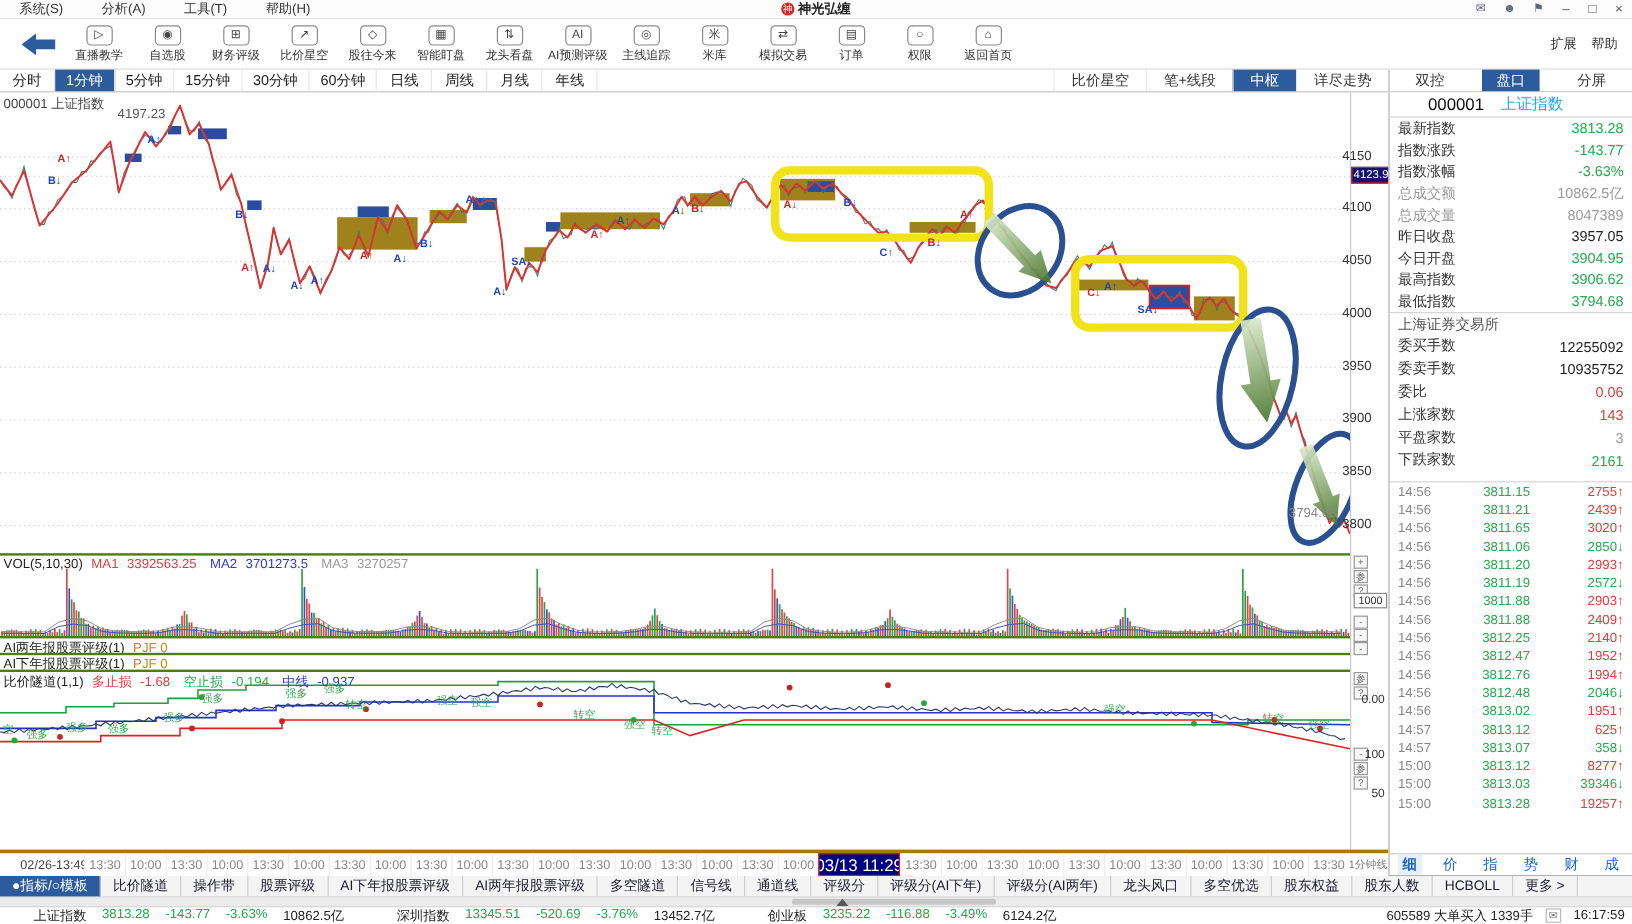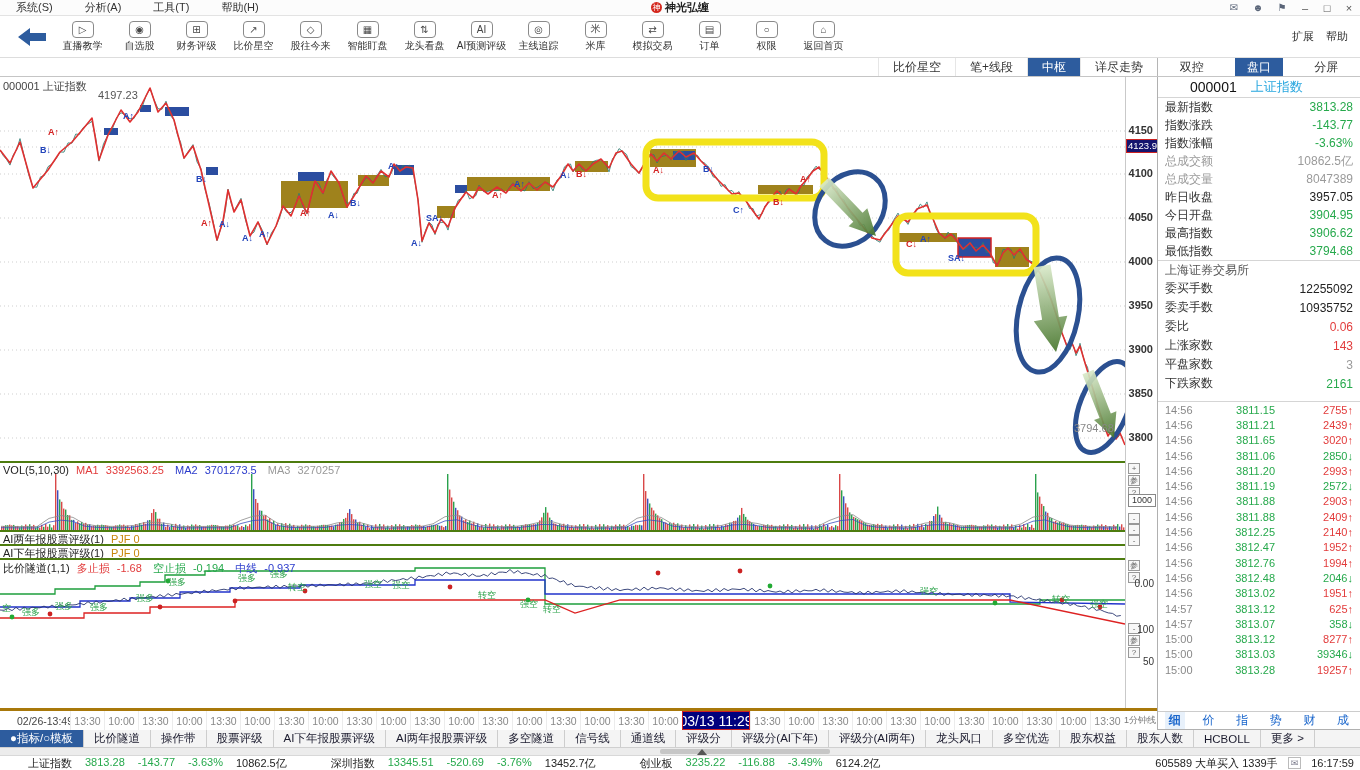--- a/index.html
+++ b/index.html
@@ -45,21 +45,21 @@
 .green { color:#26a94c; } .dark { color:#222; } .gray { color:#9a9a9a; }
 .sym { position:absolute; top:2px; left:3px; font-size:11px; color:#444; }
 .peak { position:absolute; top:12px; left:98px; font-size:11px; color:#555; }
 .lowl { position:absolute; top:345px; left:1074px; font-size:11px; color:#888; }
 .mark { position:absolute; font-size:9px; font-weight:bold; line-height:9px; }
 .mark.r { color:#d42222; } .mark.b { color:#2244bb; }
 .tun-lab { position:absolute; font-size:9px; color:#2fa44d; line-height:9px; }
 
 .axis-strip { position:absolute; left:1125px; top:0; width:32px; height:631px;
   border-left:1px solid #c9c9c9; font-size:11px; }
-.ptick { position:absolute; right:4px; color:#333;font-weight:bold; }
+.ptick { position:absolute; right:14px; color:#333; }
 .cross { position:absolute; left:0; width:32px; height:14px; background:#14146e; border:1px solid #cc2222;
   color:#fff; font-size:9.5px; line-height:12px; overflow:hidden; padding-left:1px; }
 .actl { position:absolute; left:2px; width:12px; height:11px; border:1px solid #999; background:#f7f7f7;
   color:#666; font-size:8px; line-height:9px; text-align:center; cursor:pointer; }
 .scalebox { position:absolute; right:1px; width:28px; height:13px; border:1px solid #888; background:#fff;
   font-size:9px; line-height:11px; text-align:center; color:#333; }
 .scaletxt { position:absolute; right:3px; font-size:10px; color:#333; }
 
 .timeaxis { position:absolute; top:631px; left:0; width:1157px; height:22px;
   border-top:3px solid #a8780a; display:flex; font-size:10.5px; color:#888; background:#fff; }
@@ -147,20 +147,32 @@
       <div class="tool-btn"><span class="tool-ico">○</span><div>权限</div></div>
       <div class="tool-btn"><span class="tool-ico">⌂</span><div>返回首页</div></div>
     </div>
   <div class="tool-right" id="toolRight">
       <span>扩展</span>
       <span>帮助</span>
     </div>
 </div>
 
 <div class="tabsbar">
+  <div style="display:flex" id="ptabs">
+      <div class="ptab">分时</div>
+      <div class="ptab active">1分钟</div>
+      <div class="ptab">5分钟</div>
+      <div class="ptab">15分钟</div>
+      <div class="ptab">30分钟</div>
+      <div class="ptab">60分钟</div>
+      <div class="ptab">日线</div>
+      <div class="ptab">周线</div>
+      <div class="ptab">月线</div>
+      <div class="ptab">年线</div>
+    </div>
   <div class="vtabs" id="vtabs">
       <div class="vtab">比价星空</div>
       <div class="vtab">笔+线段</div>
       <div class="vtab active">中枢</div>
       <div class="vtab">详尽走势</div>
     </div>
   <div class="mtabs" id="mtabs">
       <div class="mtab">双控</div>
       <div class="mtab active">盘口</div>
       <div class="mtab">分屏</div>

